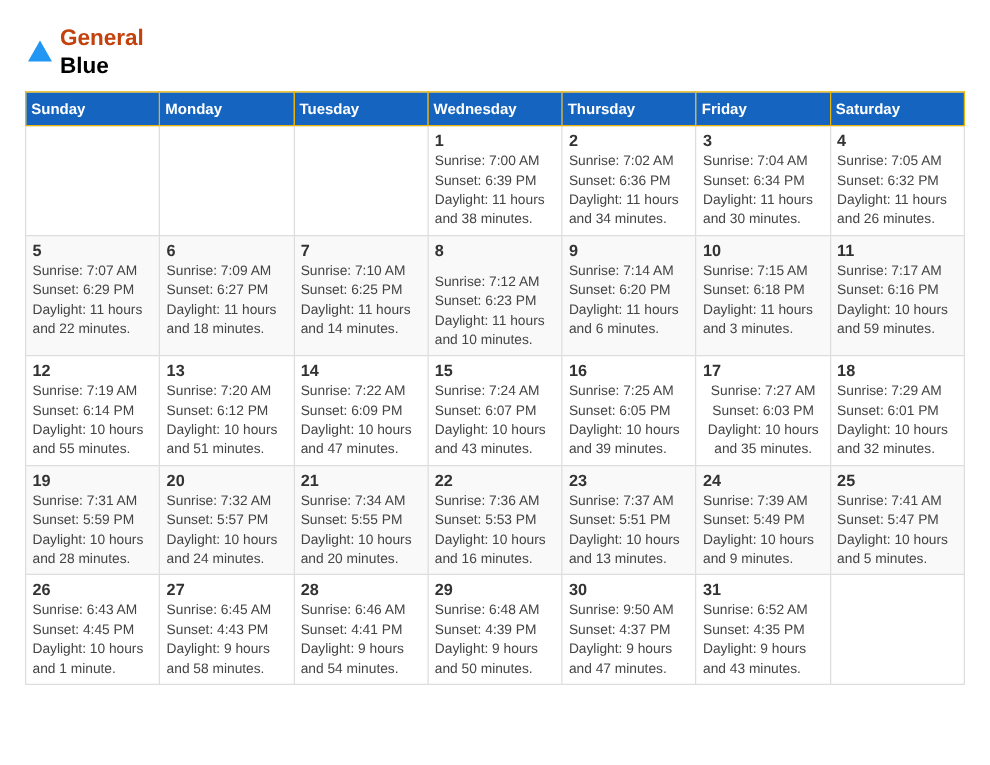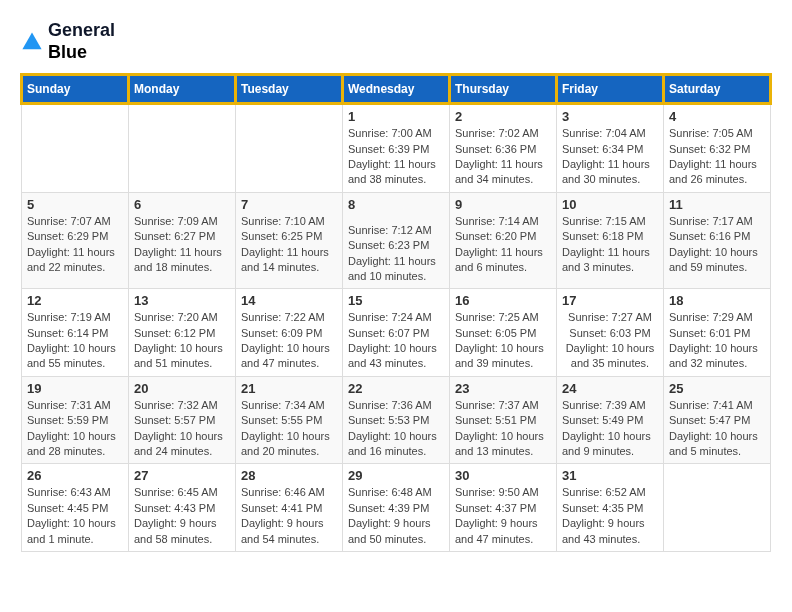--- a/index.html
+++ b/index.html
@@ -19,21 +19,21 @@
     .logo {
       display: flex;
       align-items: center;
       gap: 4px;
     }
     .logo-text {
       font-size: 18px;
       font-weight: bold;
       line-height: 1.2;
     }
-    .logo-general { color: #0f172a; }
+    .logo-general { color: #c2410c; }
     .logo-blue { color: #000000; }
     .logo-icon {
       width: 24px;
       height: 24px;
     }
     .title-block {
       text-align: right;
     }
     .month-title {
       font-size: 32px;
@@ -49,21 +49,21 @@
       border-collapse: collapse;
       font-size: 11px;
     }
     .calendar thead tr th {
       background-color: #1565C0;
       color: #fff;
       padding: 6px 4px;
       text-align: left;
       font-size: 12px;
       font-weight: bold;
-      border: 3px solid #eab308;
+      border: 1px solid #eab308;
       margin-top: 41px;
     }
     .calendar tbody tr td {
       border: 1px solid #ddd;
       vertical-align: top;
       padding: 4px 5px;
       width: calc(100% / 7);
       min-height: 80px;
       background: #fff;
     }

